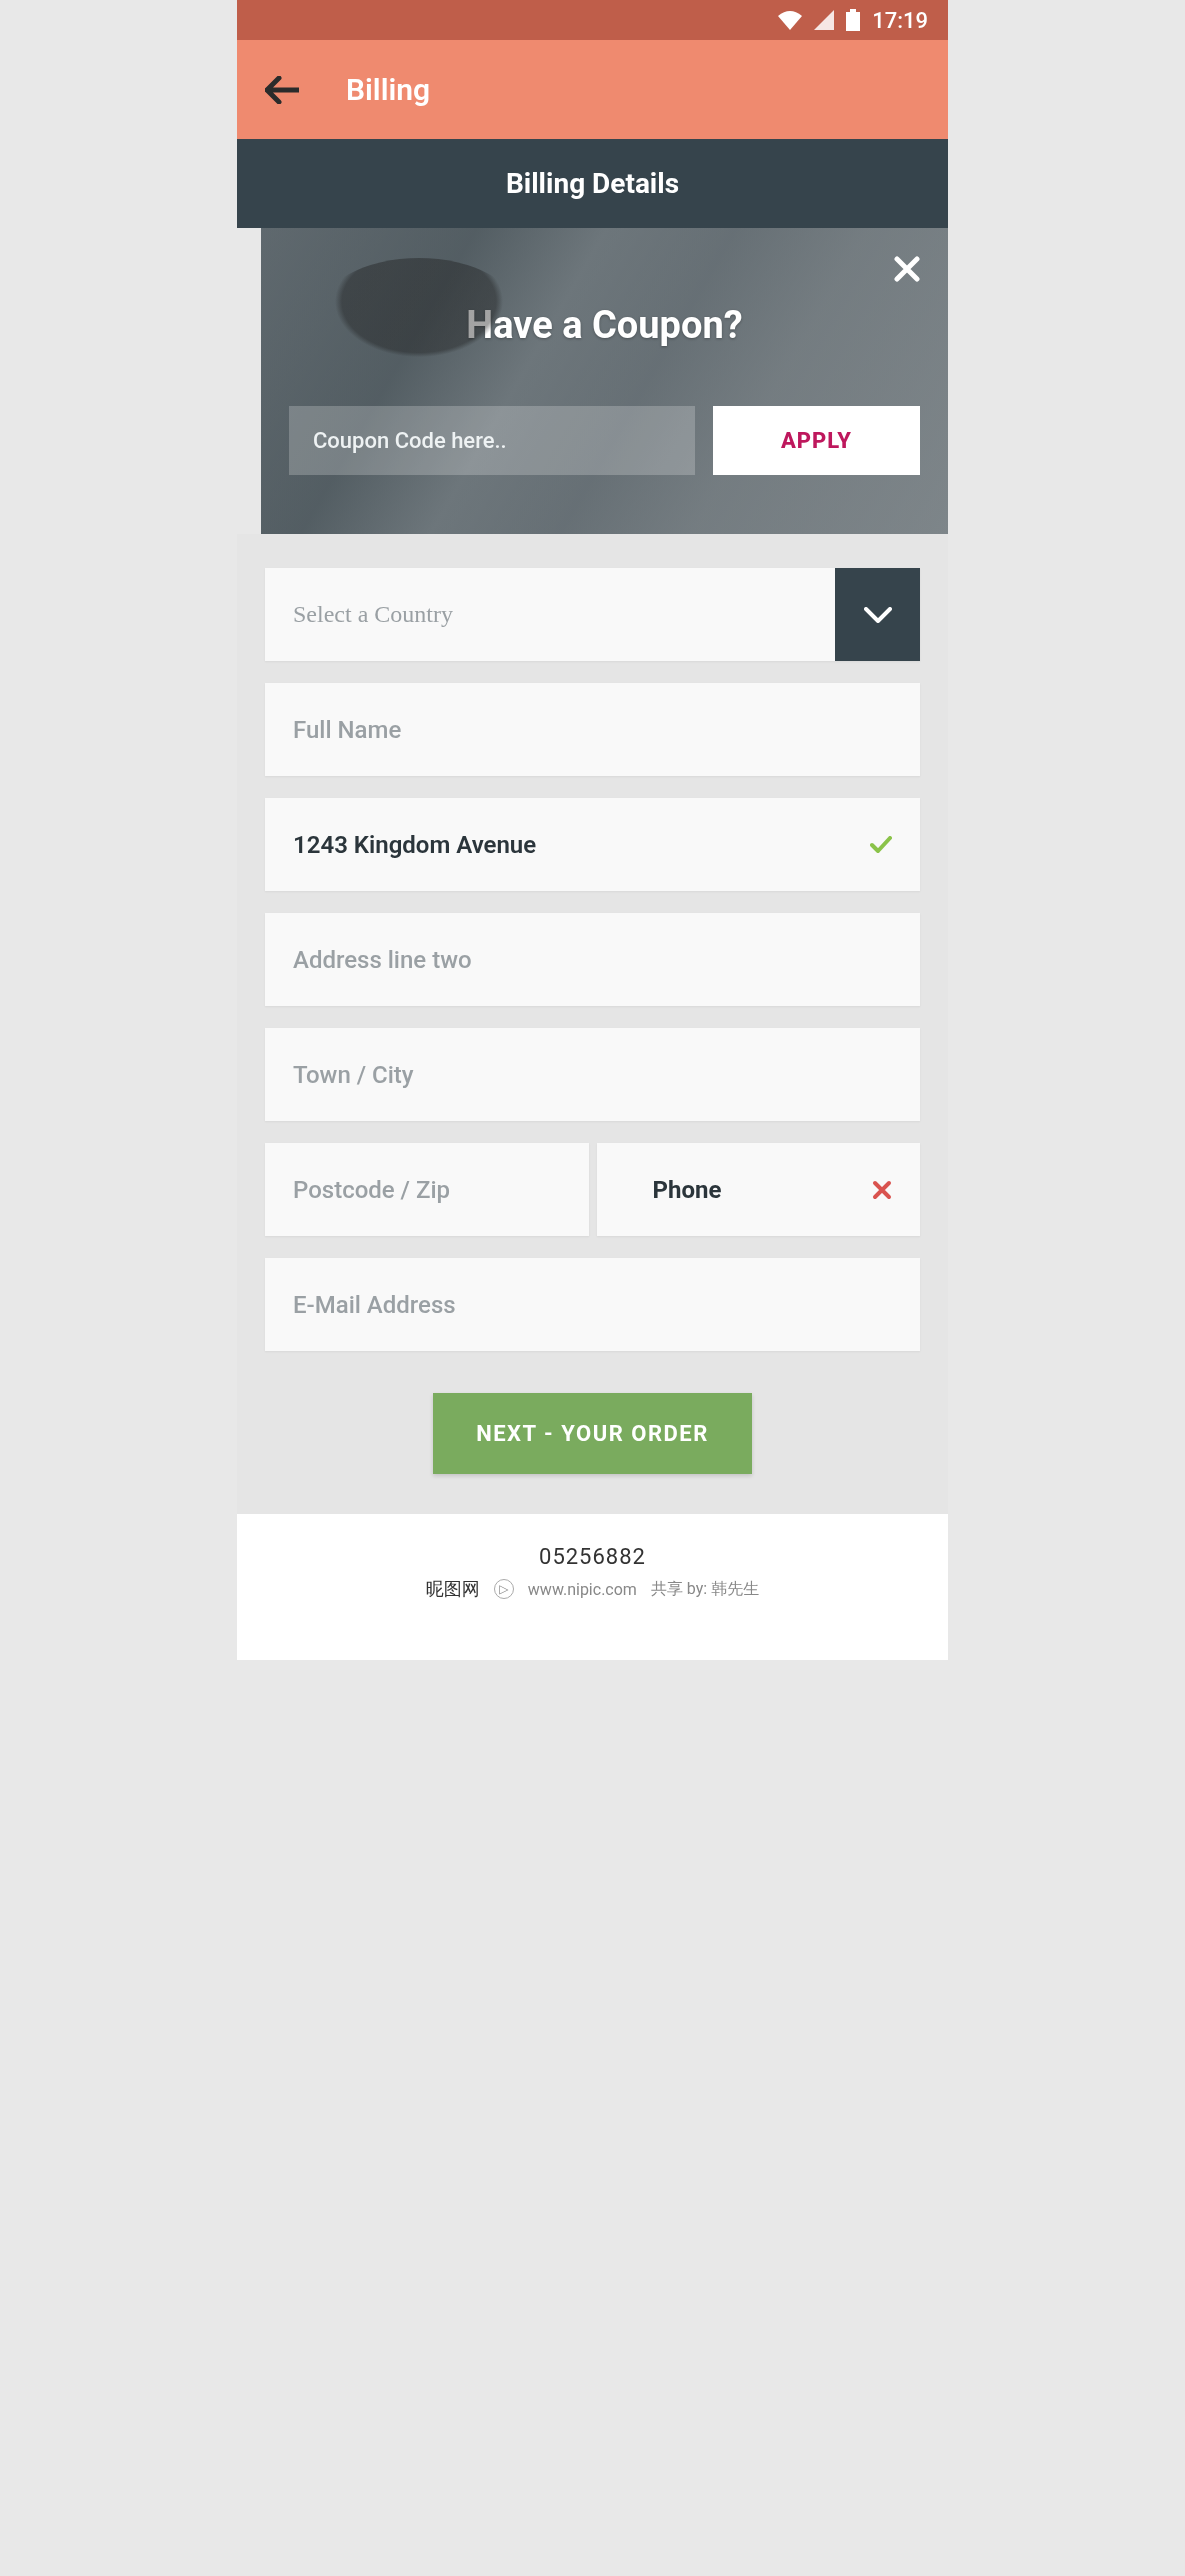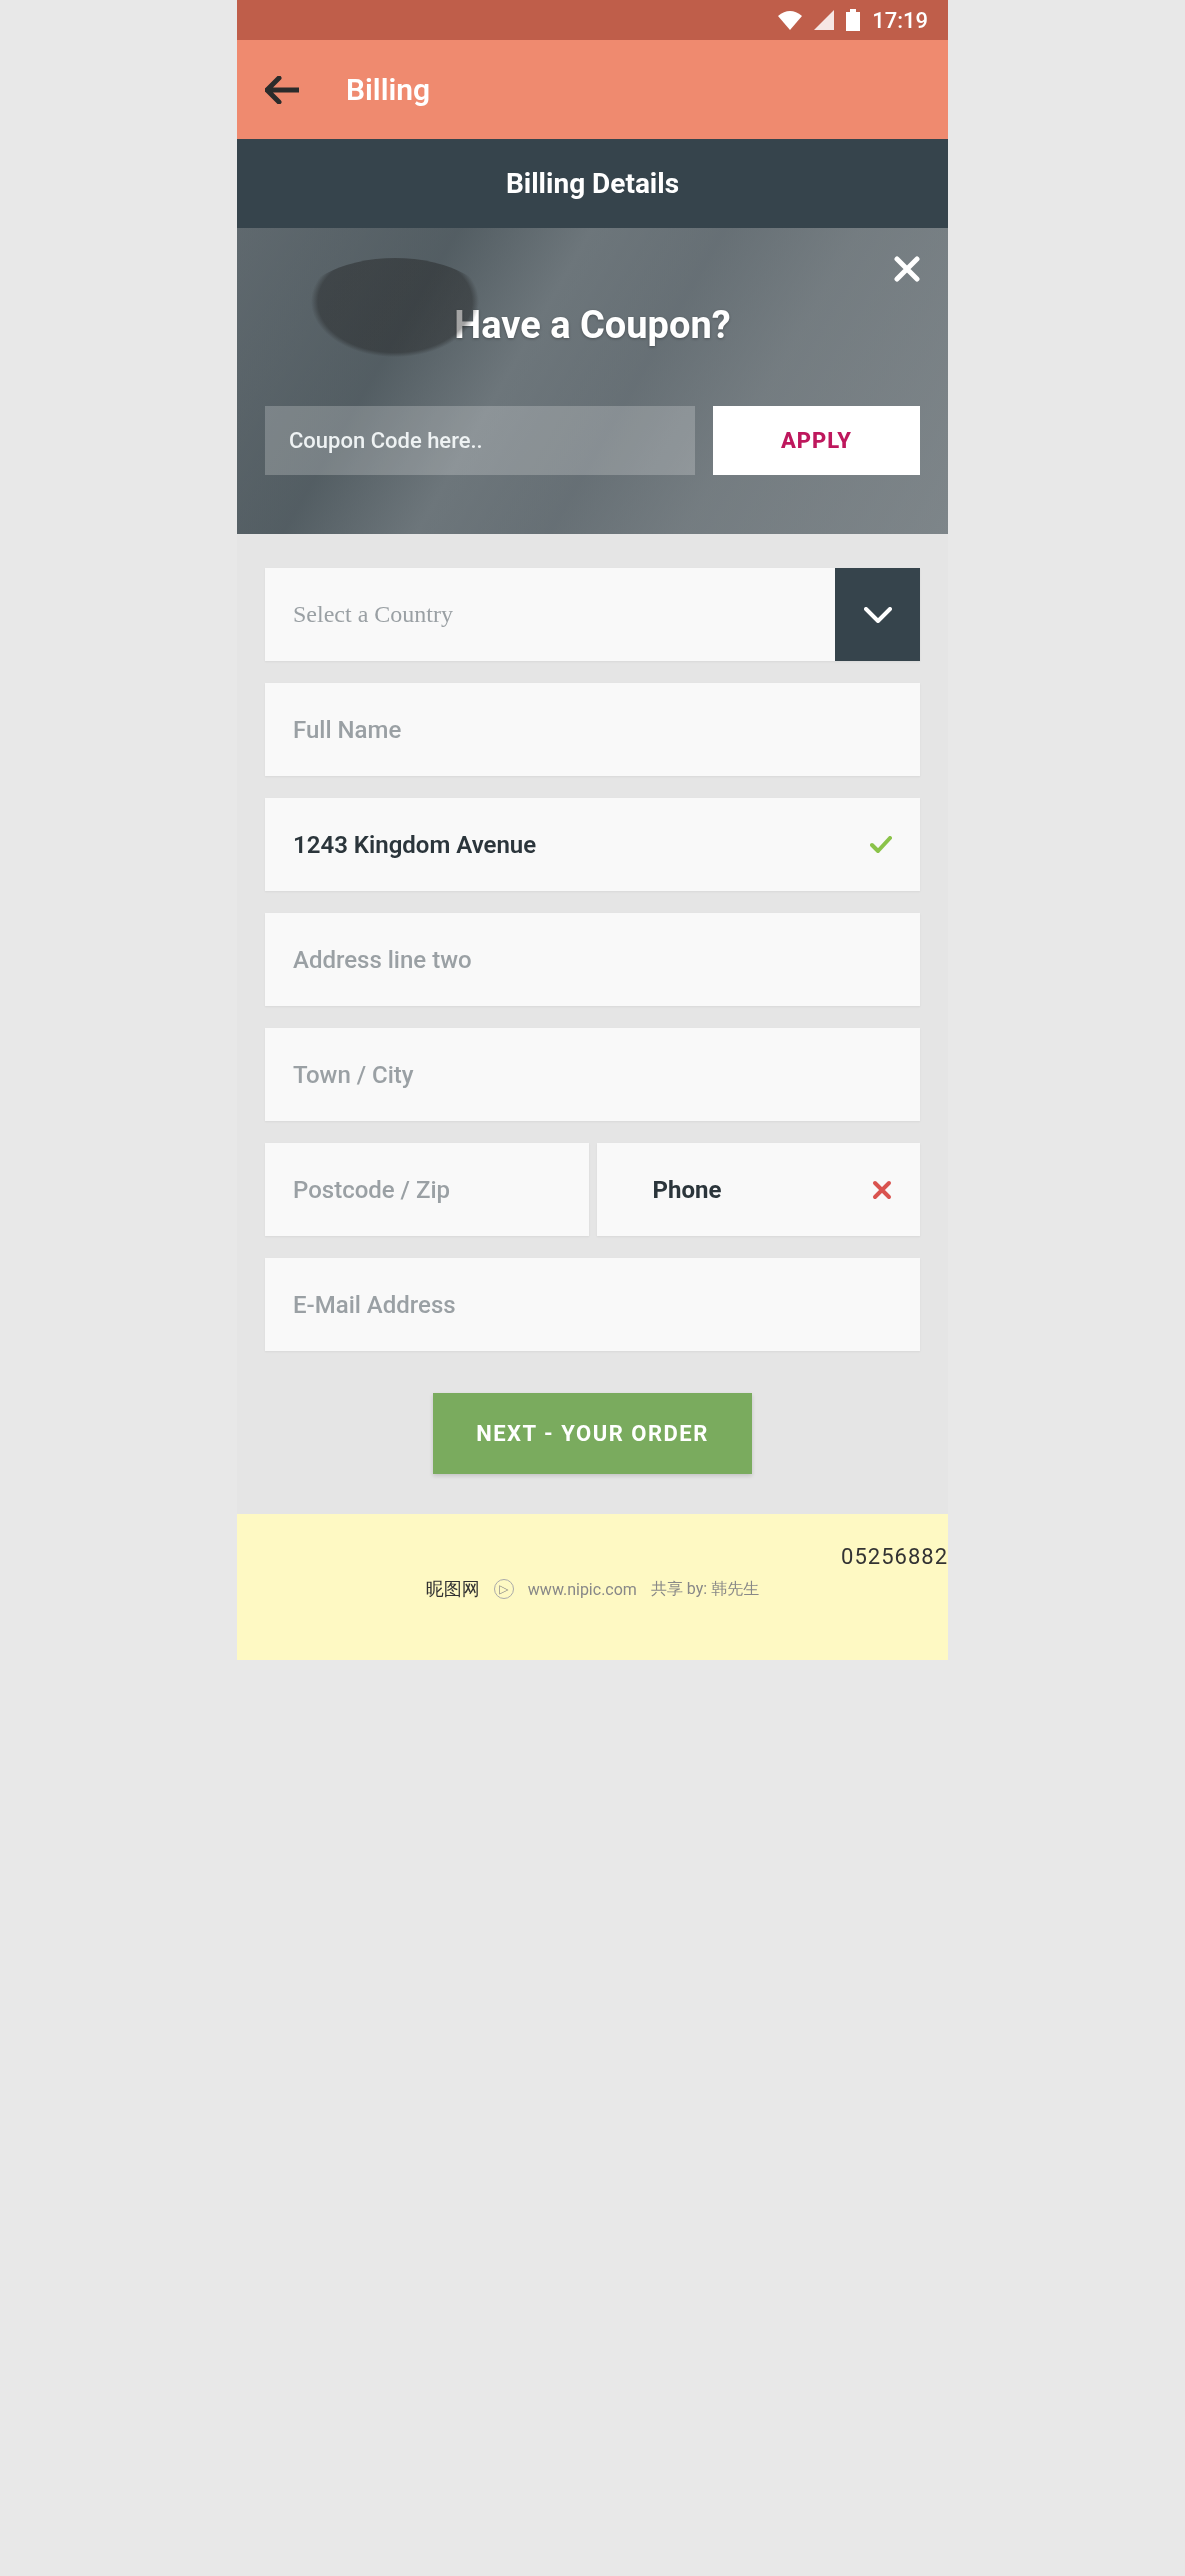--- a/index.html
+++ b/index.html
@@ -37,20 +37,21 @@
 }
 .coupon-banner {
   position: relative;
   height: 306px;
   background: linear-gradient(rgba(60,70,75,0.55), rgba(60,70,75,0.55)),
     linear-gradient(120deg, #8a9399 0%, #6f7a80 25%, #a8b0b5 40%, #9aa2a8 55%, #b8bec2 70%, #cdd2d5 100%);
   display: flex;
   flex-direction: column;
   align-items: center;
   padding: 28px 28px 0;
+  margin-left: 24px;
 }
 .coupon-banner .hat-shape {
   position: absolute;
   left: 59px; top: 30px;
   width: 198px; height: 109px;
   background: radial-gradient(ellipse at 50% 40%, #1a1a1a 0%, #1a1a1a 55%, transparent 60%);
   border-radius: 50%;
   opacity: 0.4;
 }
 .coupon-banner .close {
@@ -137,23 +138,23 @@
   color: #fff;
   border: none;
   height: 81px;
   padding: 0 43px;
   font-size: 22px;
   font-weight: 700;
   letter-spacing: 1.5px;
   box-shadow: 0 2px 4px rgba(0,0,0,0.15);
 }
 .bottom-meta {
-  background: #fef9c3;
+  background: #ffffff;
   padding: 30px 0 59px;
-  text-align: right;
+  text-align: center;
 }
 .bottom-meta .img-id { font-size: 22px; color: #333; letter-spacing: 1px; }
 .bottom-meta .row2 {
   margin-top: 8px;
   display: flex; justify-content: center; align-items: center; gap: 14px;
 }
 .bottom-meta .cn { font-size: 18px; color: #333; }
 .bottom-meta .dot { width: 20px; height: 20px; border: 1px solid #aaa; border-radius: 50%; display:inline-flex; align-items:center; justify-content:center; font-size:12px; color:#888;}
 .bottom-meta .en { font-size: 16px; color: #888; }
 svg { display: block; }

